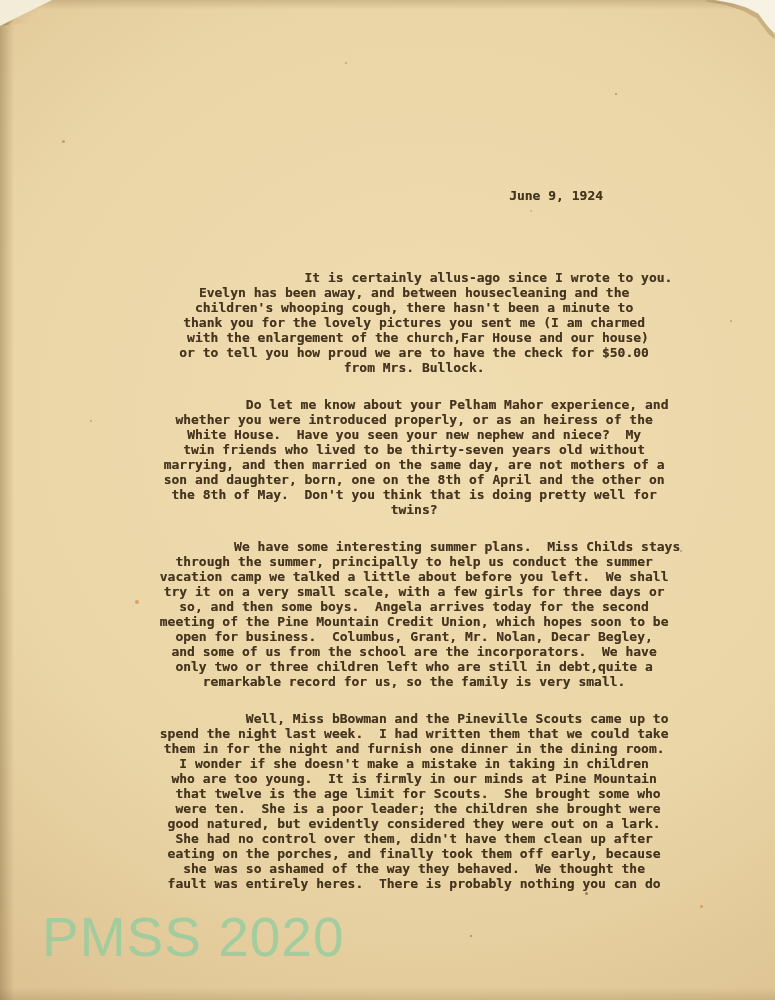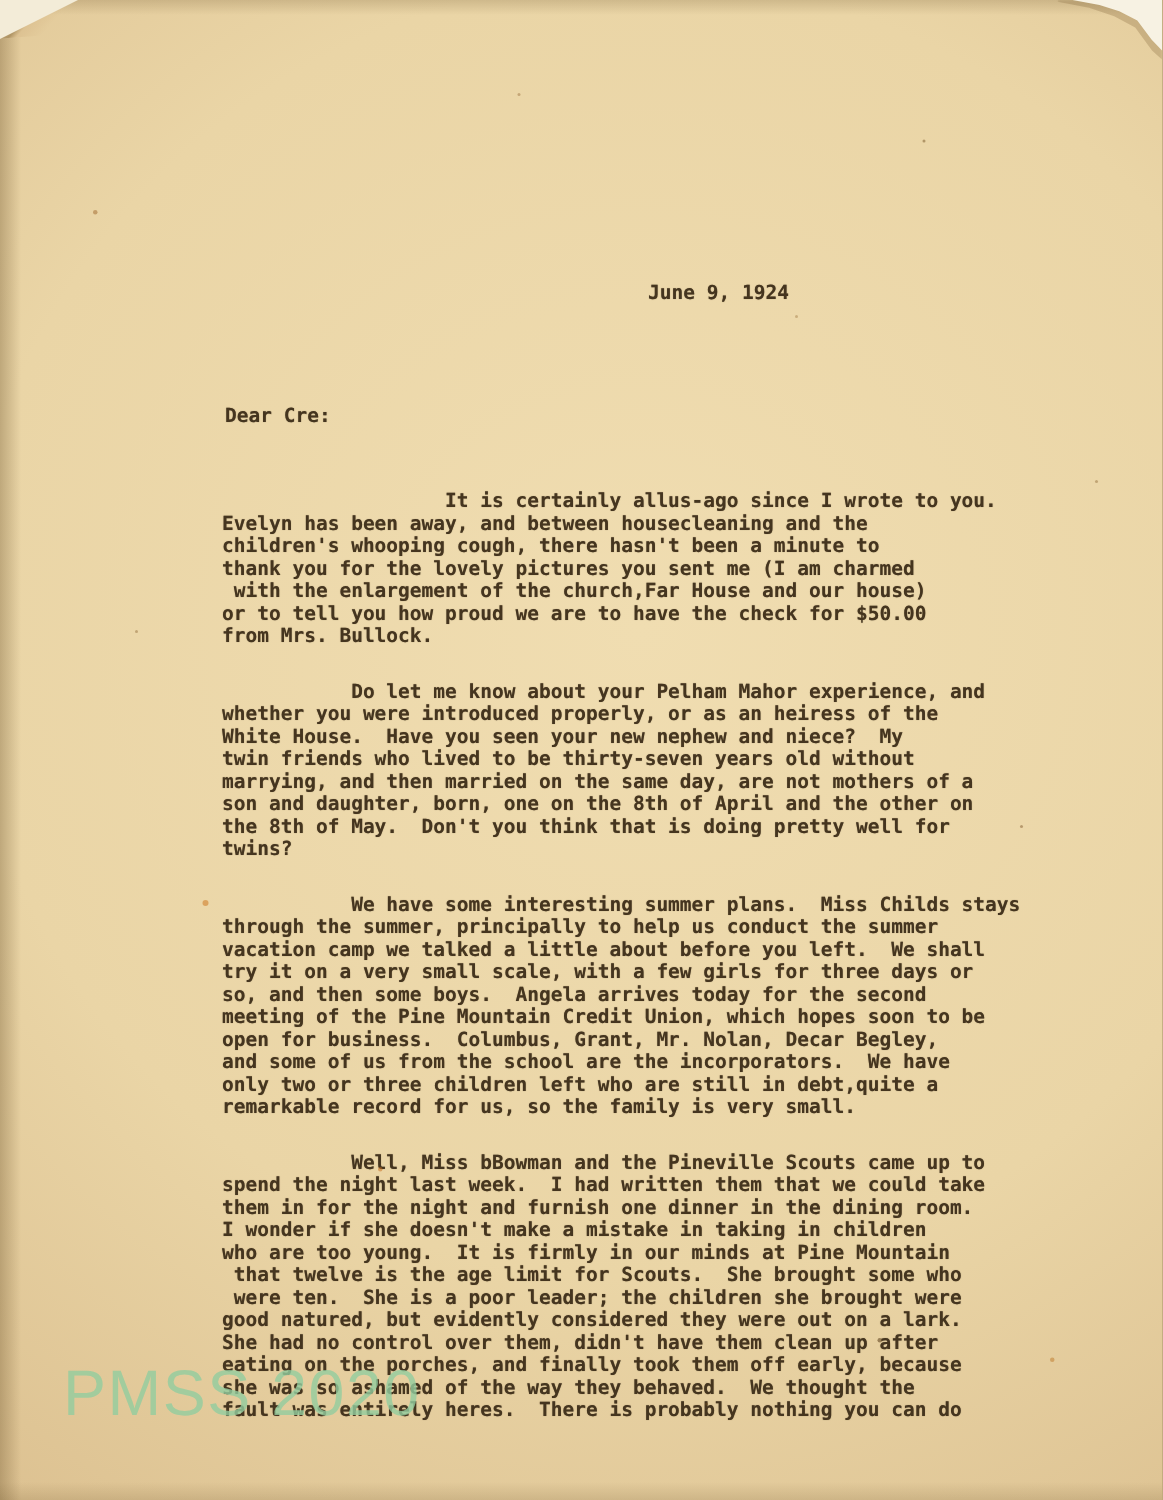--- a/index.html
+++ b/index.html
@@ -57,49 +57,49 @@
   
   .speck{position:absolute;border-radius:50%;pointer-events:none;}
 
   .letter{
     position:absolute;left:137px;top:158px;
     color:var(--ink);
     font-size:13px;line-height:15px;font-weight:700;
     letter-spacing:0;
     text-shadow:0 0 .6px rgba(60,45,25,.55);
     white-space:pre;
+    text-align:center;
   }
   .letter-date{margin-left:295px;margin-bottom:37px;}
   .letter-salutation{margin-left:13px;margin-bottom:12px;}
   .para{margin:0 0 22px 0;}
   .line{white-space:pre;margin-left:11px;}
 
   .watermark{
     position:absolute;left:42px;top:905px;
     font-family:"Liberation Sans",sans-serif;
-    font-size:43px;font-weight:400;letter-spacing:1px;
+    font-size:55px;font-weight:400;letter-spacing:1px;
     color:var(--wm);opacity:.8;
   }
 </style>
 </head>
 <body>
 
 <div class="scan" style="--paper: #ead5a6; --paper-light: #f0ddb1; --paper-mid: #ddc292; --paper-dark: #cdb17d; --ink: #45351f; --wm: #93cd9f;">
   <div class="edge-shade-left"></div>
   <div class="edge-shade-top"></div>
   <div class="edge-shade-bottom"></div>
 
   <div class="torn-edge-shadow"></div>
   <div class="torn-edge"></div>
   <div class="corner-fold-crease"></div>
   <div class="corner-fold"></div>
 
   <div class="letter">
     <div class="letter-date">June 9, 1924</div>
-    <div class="letter-salutation">Dear Cre:</div>
     <div class="paragraphs"><div class="para"><div class="line">                   It is certainly allus-ago since I wrote to you.</div><div class="line">Evelyn has been away, and between housecleaning and the</div><div class="line">children's whooping cough, there hasn't been a minute to</div><div class="line">thank you for the lovely pictures you sent me (I am charmed</div><div class="line"> with the enlargement of the church,Far House and our house)</div><div class="line">or to tell you how proud we are to have the check for $50.00</div><div class="line">from Mrs. Bullock.</div></div><div class="para"><div class="line">           Do let me know about your Pelham Mahor experience, and</div><div class="line">whether you were introduced properly, or as an heiress of the</div><div class="line">White House.  Have you seen your new nephew and niece?  My</div><div class="line">twin friends who lived to be thirty-seven years old without</div><div class="line">marrying, and then married on the same day, are not mothers of a</div><div class="line">son and daughter, born, one on the 8th of April and the other on</div><div class="line">the 8th of May.  Don't you think that is doing pretty well for</div><div class="line">twins?</div></div><div class="para"><div class="line">           We have some interesting summer plans.  Miss Childs stays</div><div class="line">through the summer, principally to help us conduct the summer</div><div class="line">vacation camp we talked a little about before you left.  We shall</div><div class="line">try it on a very small scale, with a few girls for three days or</div><div class="line">so, and then some boys.  Angela arrives today for the second</div><div class="line">meeting of the Pine Mountain Credit Union, which hopes soon to be</div><div class="line">open for business.  Columbus, Grant, Mr. Nolan, Decar Begley,</div><div class="line">and some of us from the school are the incorporators.  We have</div><div class="line">only two or three children left who are still in debt,quite a</div><div class="line">remarkable record for us, so the family is very small.</div></div><div class="para"><div class="line">           Well, Miss bBowman and the Pineville Scouts came up to</div><div class="line">spend the night last week.  I had written them that we could take</div><div class="line">them in for the night and furnish one dinner in the dining room.</div><div class="line">I wonder if she doesn't make a mistake in taking in children</div><div class="line">who are too young.  It is firmly in our minds at Pine Mountain</div><div class="line"> that twelve is the age limit for Scouts.  She brought some who</div><div class="line"> were ten.  She is a poor leader; the children she brought were</div><div class="line">good natured, but evidently considered they were out on a lark.</div><div class="line">She had no control over them, didn't have them clean up after</div><div class="line">eating on the porches, and finally took them off early, because</div><div class="line">she was so ashamed of the way they behaved.  We thought the</div><div class="line">fault was entirely heres.  There is probably nothing you can do</div></div></div>
   </div>
 
   <div class="watermark">PMSS 2020</div>
 <div class="speck" style="left: 62px; top: 140px; width: 3px; height: 3px; background: rgba(150, 90, 30, 0.45);"></div>
     <div class="speck" style="left: 615px; top: 93px; width: 2px; height: 2px; background: rgba(120, 85, 40, 0.5);"></div>
     <div class="speck" style="left: 585px; top: 892px; width: 3px; height: 3px; background: rgba(90, 60, 25, 0.55);"></div>
     <div class="speck" style="left: 700px; top: 905px; width: 3px; height: 3px; background: rgba(190, 120, 40, 0.5);"></div>
     <div class="speck" style="left: 345px; top: 62px; width: 2px; height: 2px; background: rgba(140, 95, 45, 0.4);"></div>
     <div class="speck" style="left: 252px; top: 778px; width: 3px; height: 3px; background: rgba(200, 110, 30, 0.5);"></div>

